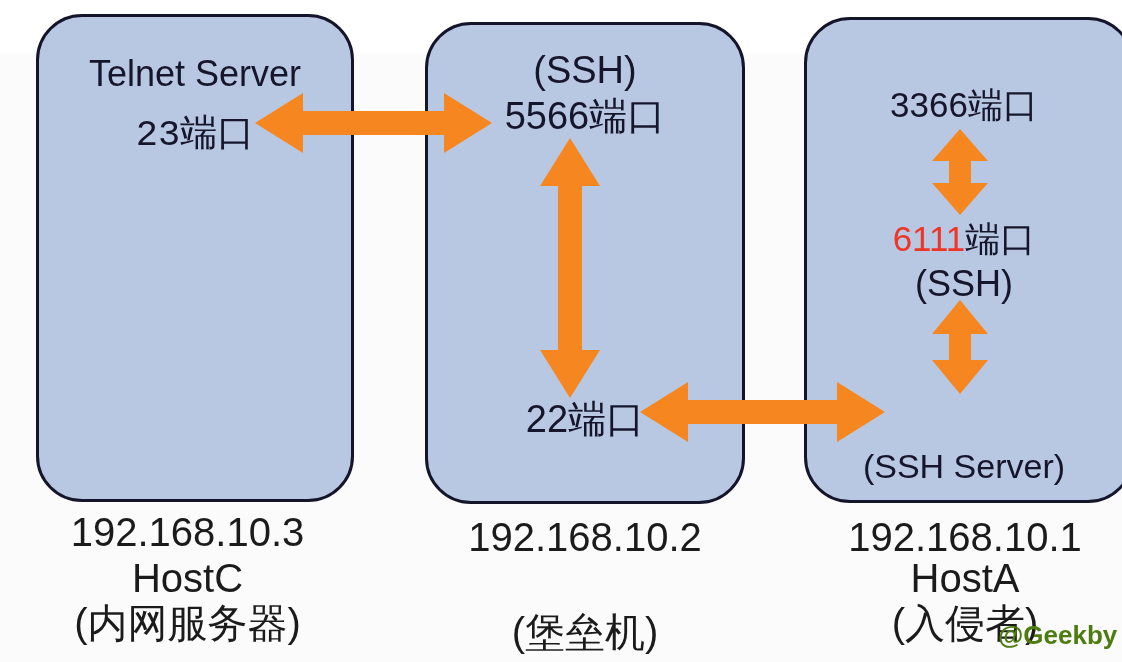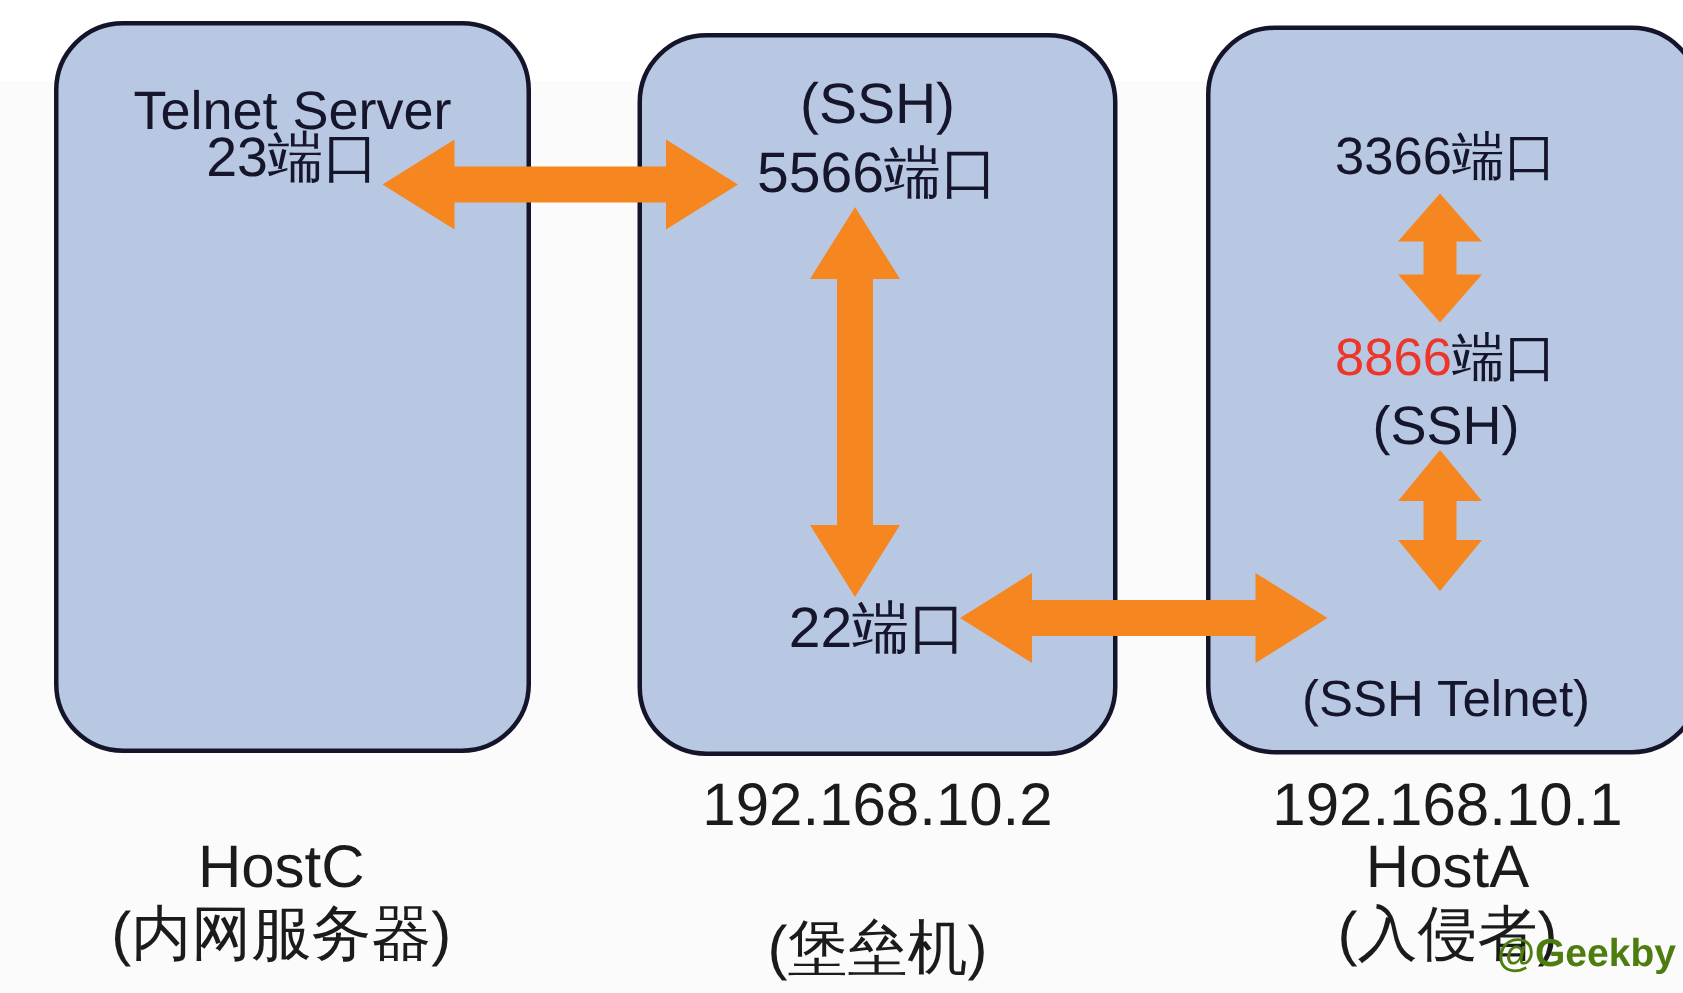--- a/index.html
+++ b/index.html
@@ -90,31 +90,32 @@
 
   <svg class="arrow" style="left:931px;top:129px;" width="58" height="86" viewBox="0 0 58 86">
     <polygon points="29,0 57,32 40,32 40,54 57,54 29,86 1,54 18,54 18,32 1,32" fill="#f6861f"></polygon>
   </svg>
 
   <svg class="arrow" style="left:931px;top:300px;" width="58" height="94" viewBox="0 0 58 94">
     <polygon points="29,0 57,34 40,34 40,60 57,60 29,94 1,60 18,60 18,34 1,34" fill="#f6861f"></polygon>
   </svg>
 
   <div class="line colL fs36" style="top:52px;">Telnet Server</div>
-  <div class="line colL fs37" style="top:83px;">23端口</div>
+  <div class="line colL fs37" style="top:113px;font-family:Liberation Mono, monospace;">23端口</div>
 
   <div class="line colM fs38" style="top:48px;">(SSH)</div>
   <div class="line colM fs38" style="top:94px;">5566端口</div>
   <div class="line colM fs38" style="top:397px;">22端口</div>
 
   <div class="line colR fs35" style="top:84px;">3366端口</div>
-  <div class="line colR fs35" style="top:218px;"><span class="red">8866</span><span>端口</span></div>
+  <div class="line colR fs35" style="top:218px;"><span class="red">6111</span><span>端口</span></div>
   <div class="line colR fs36" style="top:262px;">(SSH)</div>
-  <div class="line colR fs34" style="top:446px;">(SSH Telnet)</div>
+  <div class="line colR fs34" style="top:446px;">(SSH Server)</div>
 
+  <div class="line colLb fs40 black" style="top:508px;">192.168.10.3</div>
   <div class="line colLb fs40 black" style="top:599px;">(内网服务器)</div>
   <div class="line colLb fs40 black" style="top:554px;">HostC</div>
 
   <div class="line colMb fs40 black" style="top:513px;">192.168.10.2</div>
   <div class="line colMb fs40 black" style="top:608px;">(堡垒机)</div>
 
   <div class="line colRb fs40 black" style="top:513px;">192.168.10.1</div>
   <div class="line colRb fs40 black" style="top:554px;">HostA</div>
   <div class="line colRb fs40 black" style="top:599px;">(入侵者)</div>
 

